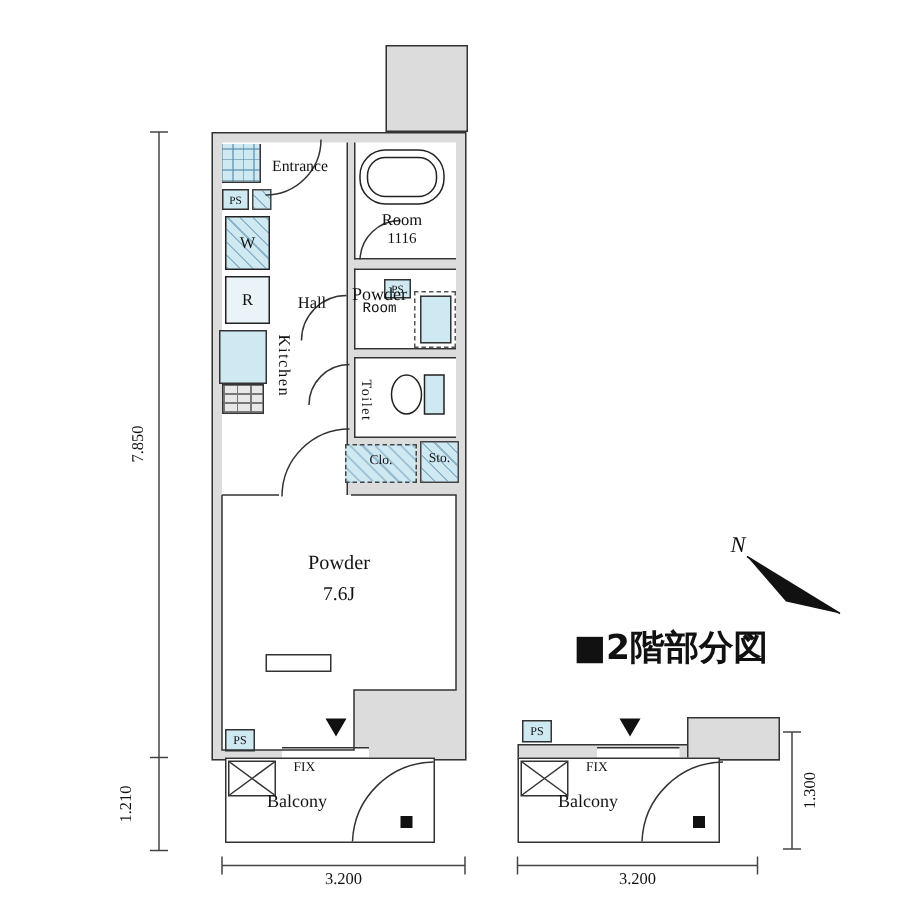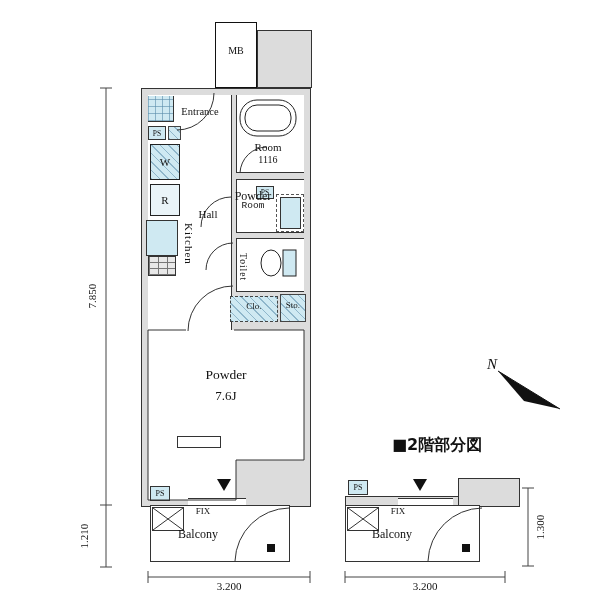--- a/index.html
+++ b/index.html
@@ -25,23 +25,20 @@
   .caption{font-family:"DejaVu Sans","Liberation Sans",sans-serif;font-weight:600;}
 </style>
 </head>
 <body>
 
 <div id="canvas">
 
   <div class="abs wall" style="left:141px;top:88px;width:170px;height:419px;"></div>
   <div class="abs wall" style="left:257px;top:30px;width:55px;height:58px;"></div>
 
-  <div class="abs" style="left:215px;top:22px;width:42px;height:66px;background:#fff;border:1.5px solid #111;">
-    <div class="lbl" style="left:0;top:22px;width:100%;font-size:10px;">MB</div>
-  </div>
 
   <div class="abs room" style="left:148px;top:95px;width:84px;height:46px;border-width:0 1px 1px 0;"></div>
   <div class="abs room" style="left:148px;top:140px;width:84px;height:190px;border-width:0 1px 0 0;"></div>
   <div class="abs room" style="left:236px;top:95px;width:68px;height:78px;border-width:0 0 1px 1px;"></div>
   <div class="abs room" style="left:236px;top:179px;width:68px;height:54px;border-width:1px 0 1px 1px;"></div>
   <div class="abs room" style="left:236px;top:238px;width:68px;height:54px;border-width:1px 0 1px 1px;"></div>
   <div class="abs hatch" style="left:230px;top:296px;width:48px;height:26px;border:1px dashed #444;"></div>
   <div class="abs hatch" style="left:280px;top:294px;width:26px;height:28px;border:1px solid #444;"></div>
 
   <div class="abs" style="left:148px;top:330px;width:156px;height:130px;background:#fff;"></div>
@@ -150,21 +147,21 @@
       <line x1="522" y1="566" x2="534" y2="566"></line>
       <line x1="345" y1="577" x2="505" y2="577"></line>
       <line x1="345" y1="571" x2="345" y2="583"></line>
       <line x1="505" y1="571" x2="505" y2="583"></line>
     </g>
   </svg>
 
   <div class="lbl" style="left:170px;top:106px;width:60px;font-size:10.5px;text-align:center;">Entrance</div>
   <div class="lbl" style="left:240px;top:141px;width:56px;font-size:11px;">Room</div>
   <div class="lbl" style="left:240px;top:154px;width:56px;font-size:10px;">1116</div>
-  <div class="lbl" style="left:186px;top:196px;width:44px;font-size:11px;margin-top:12px;">Hall</div>
+  <div class="lbl" style="left:186px;top:196px;width:44px;font-size:11px;">Hall</div>
   <div class="lbl" style="left:230px;top:190px;width:46px;font-size:12px;">Powder</div>
   <div class="lbl" style="left:230px;top:201px;width:46px;font-size:9.5px;font-family:Liberation Mono, monospace;">Room</div>
   <div class="lbl vtext" style="left:183px;top:208px;height:72px;font-size:11px;">Kitchen</div>
   <div class="lbl vtext" style="left:238px;top:241px;height:52px;font-size:9.5px;">Toilet</div>
   <div class="lbl" style="left:230px;top:302px;width:48px;font-size:9px;">Clo.</div>
   <div class="lbl" style="left:279px;top:301px;width:28px;font-size:9px;">Sto.</div>
   <div class="lbl" style="left:160px;top:368px;width:132px;font-size:13.5px;">Powder</div>
   <div class="lbl" style="left:160px;top:389px;width:132px;font-size:13px;">7.6J</div>
   <div class="lbl" style="left:188px;top:507px;width:30px;font-size:9px;">FIX</div>
   <div class="lbl" style="left:158px;top:528px;width:80px;font-size:12px;">Balcony</div>
@@ -172,15 +169,15 @@
   <div class="lbl" style="left:383px;top:507px;width:30px;font-size:9px;">FIX</div>
   <div class="lbl" style="left:352px;top:528px;width:80px;font-size:12px;">Balcony</div>
 
   <div class="dimlbl rot" style="left:72px;top:290px;width:40px;">7.850</div>
   <div class="dimlbl rot" style="left:64px;top:530px;width:40px;">1.210</div>
   <div class="dimlbl" style="left:199px;top:580px;width:60px;">3.200</div>
   <div class="dimlbl rot" style="left:520px;top:521px;width:40px;">1.300</div>
   <div class="dimlbl" style="left:395px;top:580px;width:60px;">3.200</div>
 
   <div class="lbl" style="left:482px;top:356px;width:20px;font-size:15px;font-style:italic;">N</div>
-  <div class="lbl caption" style="left:362px;top:436px;width:150px;font-size:16px;text-align:center;">■2階部分図</div>
+  <div class="lbl caption" style="left:362px;top:420px;width:150px;font-size:23px;text-align:right;">■2階部分図</div>
 
 </div>
 
 </body></html>

